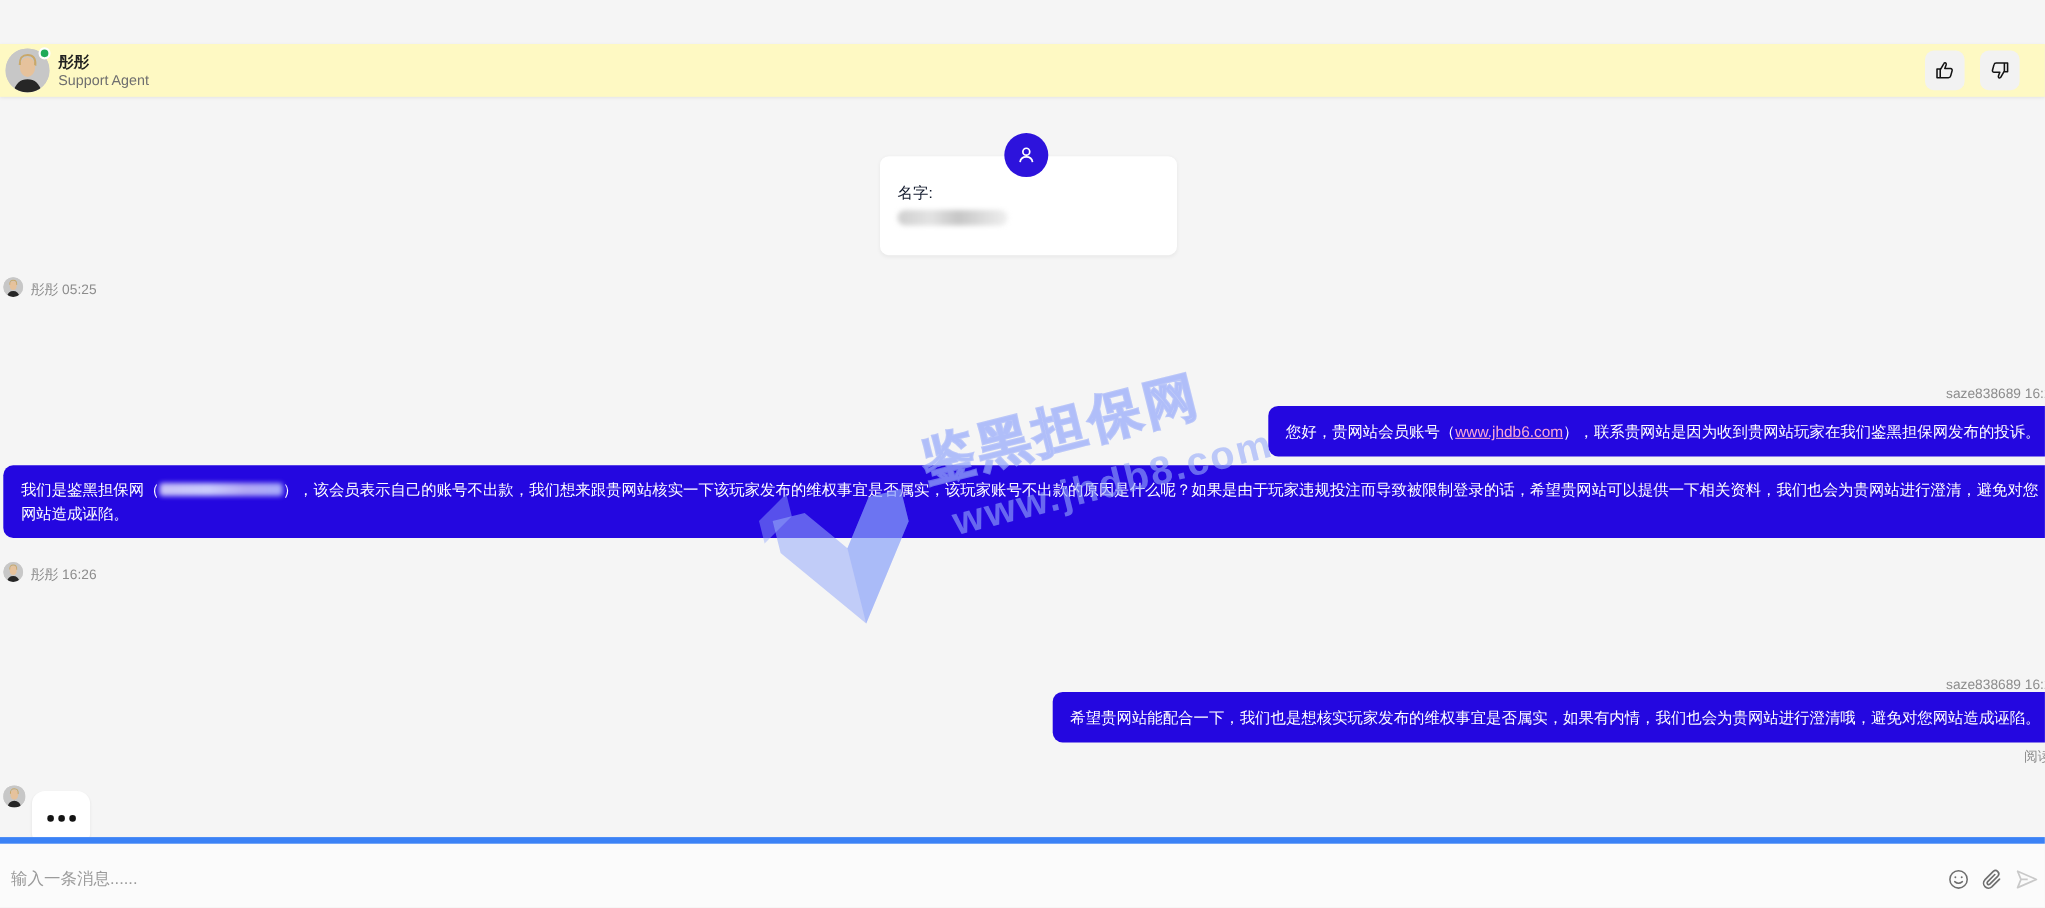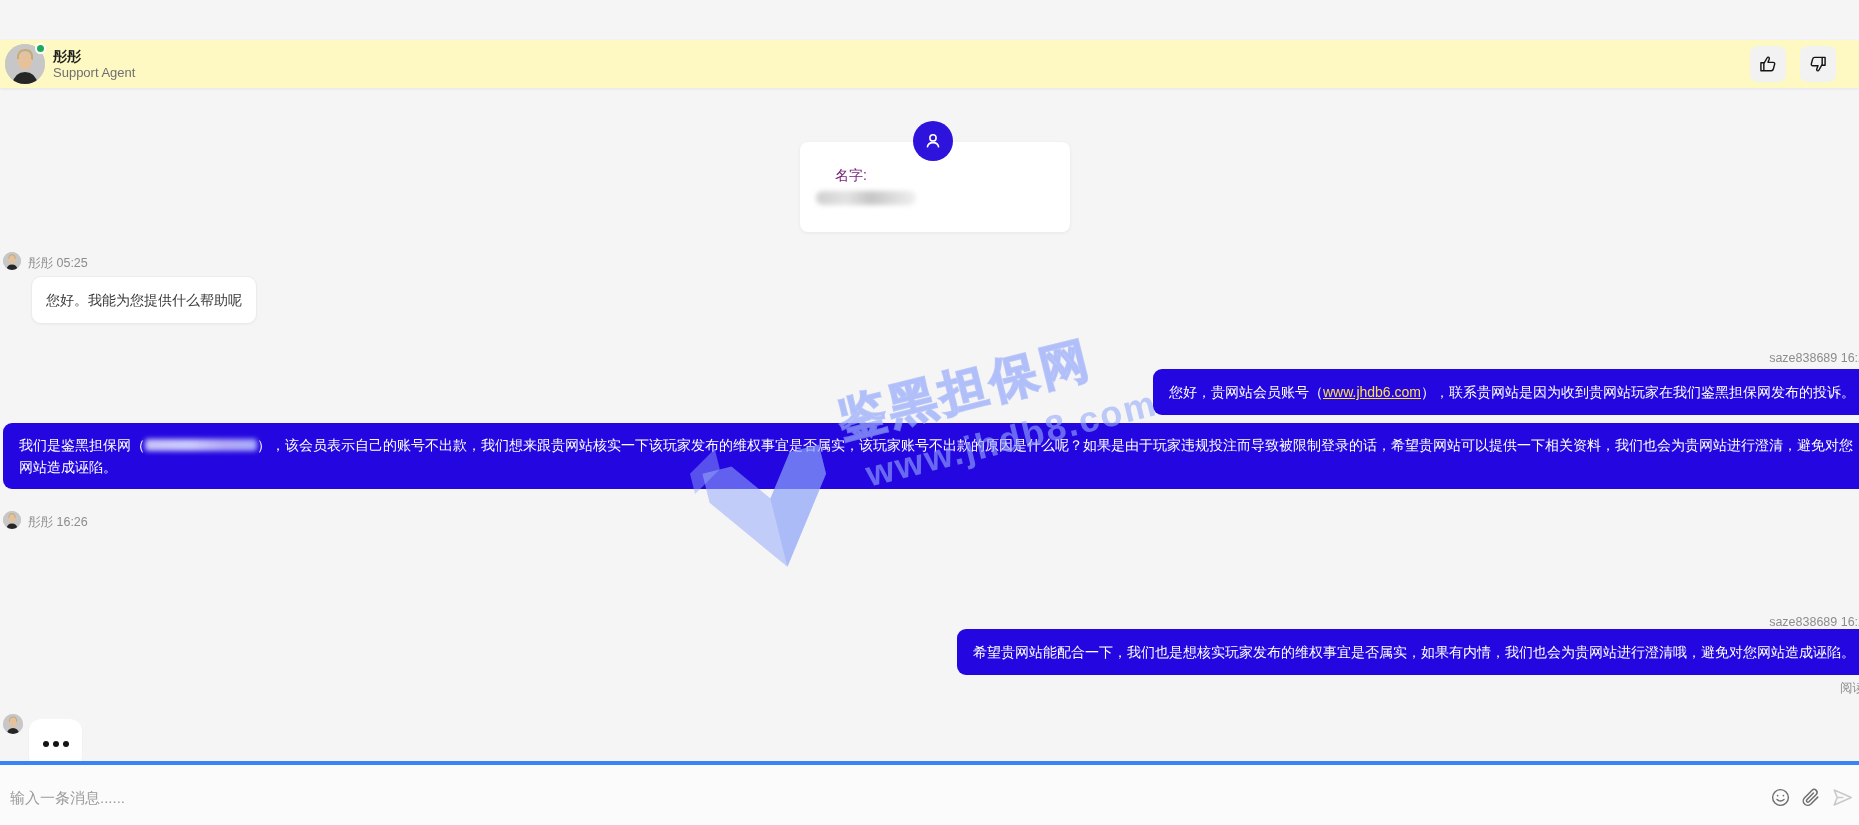--- a/index.html
+++ b/index.html
@@ -36,21 +36,21 @@
   
   .precard {
     position:absolute; left:800px; top:95px; width:270px; height:90px;
     background:#fff; border-radius:8px; box-shadow:0 1px 4px rgba(0,0,0,.06);
   }
   .precard-icon {
     position:absolute; left:913px; top:74px; width:40px; height:40px; border-radius:50%;
     background:#2d13dc; display:flex; align-items:center; justify-content:center; z-index:2;
   }
   .precard-icon svg { width:22px; height:22px; stroke:#fff; fill:none; stroke-width:1.7; }
-  .precard-label { position:absolute; left:16px; top:25px; font-size:14px; color:#701a75;margin-left:19px; }
+  .precard-label { position:absolute; left:16px; top:25px; font-size:14px; color:#0f172a; }
   .redacted-pill {
     position:absolute; left:16px; top:49px; width:100px; height:14px; border-radius:7px;
     background:linear-gradient(90deg,#cfcfcf 0%,#e3e3e3 30%,#c6c6c6 55%,#dedede 80%,#efefef 100%);
     filter:blur(2.5px);
   }
 
   
   .msg-avatar { position:absolute; width:18px; height:18px; }
   .msg-avatar .avatar { width:18px; height:18px; }
   .meta { position:absolute; font-size:12.5px; color:#8c8c8c; white-space:nowrap; }
@@ -58,21 +58,21 @@
 
   .bubble-agent {
     position:absolute; background:#fff; border:1px solid #ececec; border-radius:10px;
     box-shadow:0 1px 2px rgba(0,0,0,.04);
     font-size:14px; color:#3a3a3a; padding:16px 14px; white-space:nowrap; line-height:1;
   }
   .bubble-user {
     position:absolute; background:#2407e0; border-radius:9px;
     font-size:14px; color:#fff; line-height:1; padding:16px 16px; white-space:nowrap;
   }
-  .bubble-user a { color:#fde047; text-decoration:underline; }
+  .bubble-user a { color:#f9a8d4; text-decoration:underline; }
   .bubble-wide {
     position:absolute; left:3px; right:-12px; top:376px; background:#2407e0; border-radius:9px;
     font-size:14px; color:#fff; line-height:22px; padding:11px 16px; white-space:normal;
   }
   .acct-redacted {
     display:inline-block; width:112px; height:12px; border-radius:3px; vertical-align:-1px;
     background:linear-gradient(90deg,rgba(255,255,255,.75),rgba(220,225,255,.9) 40%,rgba(255,255,255,.65) 70%,rgba(190,200,255,.85));
     filter:blur(2.5px);
   }
   .read-status { position:absolute; right:-6px; top:633px; font-size:12.5px; color:#8c8c8c; }
@@ -94,21 +94,21 @@
   .wm-text { margin-left:10px; }
   .wm-title {
     font-size:48px; font-weight:bold; letter-spacing:4px;
     color:rgba(150,170,250,.28); -webkit-text-stroke:2px rgba(150,170,250,.62);
   }
   .wm-url { font-size:36px; font-weight:bold; color:rgba(150,170,250,.6); letter-spacing:2px; margin-top:6px; margin-left:14px; }
 
   
   .composer {
     position:absolute; left:0; top:761px; width:100%; height:64px;
-    background:#fbfbfb; border-top:4px solid #3b82f6; z-index:15;
+    background:#fbfbfb; border-top:6px solid #3b82f6; z-index:15;
   }
   .composer input {
     position:absolute; left:10px; top:16px; width:1700px; height:32px;
     border:none; background:transparent; outline:none; font-size:15px; color:#333;
     font-family:"Liberation Sans","DejaVu Sans",sans-serif;
   }
   .composer input::placeholder { color:#9b9b9b; }
   .cmp-icon { position:absolute; top:22px; width:21px; height:21px; cursor:pointer; background:none; border:none; padding:0; }
   .cmp-icon svg { width:21px; height:21px; }
   .ic-emoji { right:68px; } .ic-attach { right:38px; } .ic-send { right:6px; }
@@ -156,21 +156,20 @@
 
   <div class="msg-avatar" style="left:3px; top:205px;">
     <svg class="avatar" viewBox="0 0 40 40">
         <rect width="40" height="40" fill="#c7c7c7"></rect>
         <ellipse cx="20" cy="17" rx="7" ry="9" fill="#e6c29c"></ellipse>
         <path d="M12 15 q0-10 8-10 q9 0 8 11 l-2-1 q1-8-6-8 q-7 0-6 8z" fill="#c9a869"></path>
         <path d="M7 40 q3-12 13-12 q10 0 13 12z" fill="#262626"></path>
       </svg>
   </div>
   <div class="meta" style="left:28px; top:208px;">彤彤 05:25</div>
-  <div class="bubble-agent" style="left:31px; top:229px;">您好。我能为您提供什么帮助呢</div>
 
   <div class="meta meta-right" style="right:-13px; top:304px;">saze838689 16:25</div>
   <div class="bubble-user" style="right:-12px; top:322px;">
     <span>您好，贵网站会员账号（</span><a href="#">www.jhdb6.com</a><span>），联系贵网站是因为收到贵网站玩家在我们鉴黑担保网发布的投诉。</span>
   </div>
 
   <div class="bubble-wide">
     <span>我们是鉴黑担保网（</span><span class="acct-redacted"></span><span>），该会员表示自己的账号不出款，我们想来跟贵网站核实一下该玩家发布的维权事宜是否属实，该玩家账号不出款的原因是什么呢？如果是由于玩家违规投注而导致被限制登录的话，希望贵网站可以提供一下相关资料，我们也会为贵网站进行澄清，避免对您网站造成诬陷。</span>
   </div>
 

